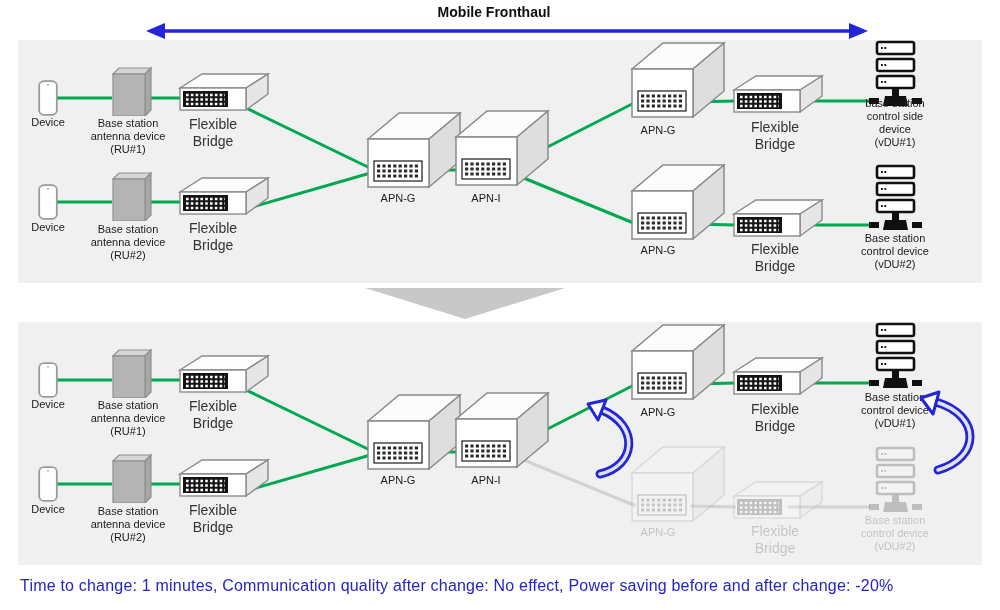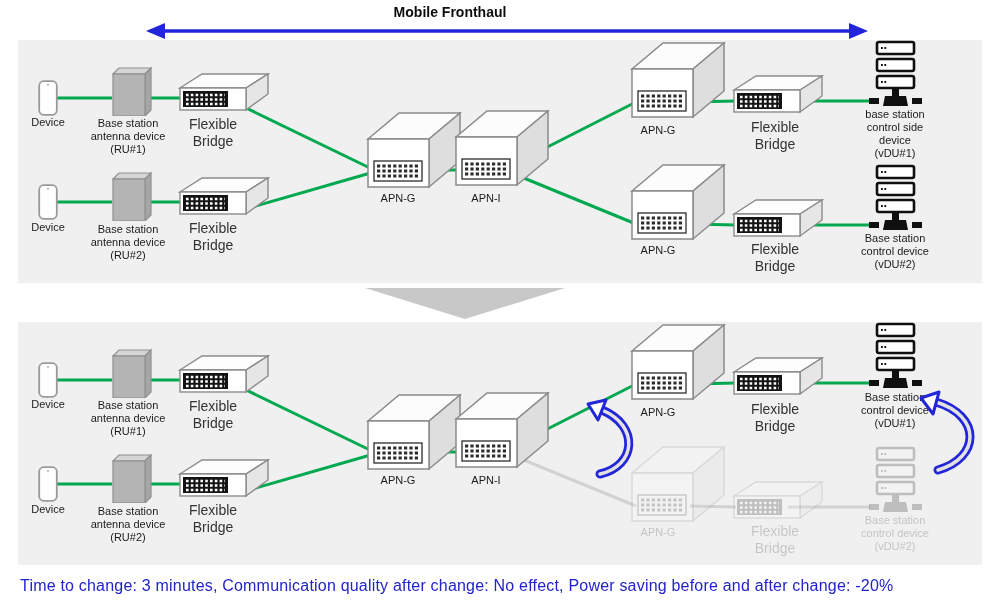--- a/index.html
+++ b/index.html
@@ -4,21 +4,21 @@
 <style>
   html,body{margin:0;padding:0;background:#ffffff;}
   body{width:1000px;height:610px;position:relative;overflow:hidden;
        font-family:"Liberation Sans",sans-serif;}
   .abs{position:absolute;}
   .panel{position:absolute;left:18px;width:964px;height:243px;background:#f0f0f0;}
   .node{position:absolute;line-height:0;}
   .lbl{position:absolute;font-size:11px;color:#1b1b1b;text-align:center;line-height:1.18;}
   .lbl.small{font-size:14px;color:#333;}
   .title{position:absolute;left:0;top:4px;width:900px;text-align:center;
-         font-size:14px;font-weight:bold;color:#0d0d0d;}
+         font-size:14px;font-weight:bold;color:#0d0d0d;padding-left:44px;}
   .footer{position:absolute;left:20px;top:577px;font-size:16px;color:#2323cc;letter-spacing:0.2px;white-space:nowrap;}
   .ghost{filter:grayscale(1);opacity:0.22;}
   svg.lines{position:absolute;left:0;top:0;}
 </style>
 </head>
 <body>
 
 <svg width="0" height="0" style="position:absolute" aria-hidden="true">
   <defs>
     <symbol id="sym-phone" viewBox="0 0 20 36">
@@ -130,21 +130,21 @@
         <use href="#sym-apn"></use>
       </svg></div>
   <div class="lbl" style="left:610px;top:84px;width:60px">APN-G</div>
   <div class="node" style="left:714px;top:34px"><svg width="92" height="40">
         <use href="#sym-bridge"></use>
       </svg></div>
   <div class="lbl small" style="left:717px;top:79px;width:80px">Flexible Bridge</div>
   <div class="node" style="left:850px;top:0px"><svg width="54" height="66">
         <use href="#sym-server"></use>
       </svg></div>
-  <div class="lbl" style="left:840px;top:68px;width:74px">base station control side device (vDU#1)</div>
+  <div class="lbl" style="left:840px;top:57px;width:74px">base station control side device (vDU#1)</div>
 
   <div class="node" style="left:612px;top:122px"><svg width="96" height="80">
         <use href="#sym-apn"></use>
       </svg></div>
   <div class="lbl" style="left:610px;top:204px;width:60px">APN-G</div>
   <div class="node" style="left:714px;top:158px"><svg width="92" height="40">
         <use href="#sym-bridge"></use>
       </svg></div>
   <div class="lbl small" style="left:717px;top:201px;width:80px">Flexible Bridge</div>
   <div class="node" style="left:850px;top:124px"><svg width="54" height="66">
@@ -246,13 +246,13 @@
       <polygon points="570,82 588,78 580,98" fill="#ffffff" stroke="#2326d8" stroke-width="3" stroke-linejoin="round"></polygon>
     </g>
     <g>
       <path d="M 920 148 C 962 136, 964 94, 918 80" fill="none" stroke="#2326d8" stroke-width="9" stroke-linecap="round"></path>
       <path d="M 920 148 C 962 136, 964 94, 918 80" fill="none" stroke="#e2e2e2" stroke-width="3.5" stroke-linecap="round"></path>
       <polygon points="903,76 921,70 915,92" fill="#ffffff" stroke="#2326d8" stroke-width="3" stroke-linejoin="round"></polygon>
     </g>
   </svg>
 </div>
 
-<div class="footer">Time to change: 3 minutes, Communication quality after change: No effect, Power saving before and after change: -20%</div>
+<div class="footer">Time to change: 1 minutes, Communication quality after change: No effect, Power saving before and after change: -20%</div>
 
 </body></html>

